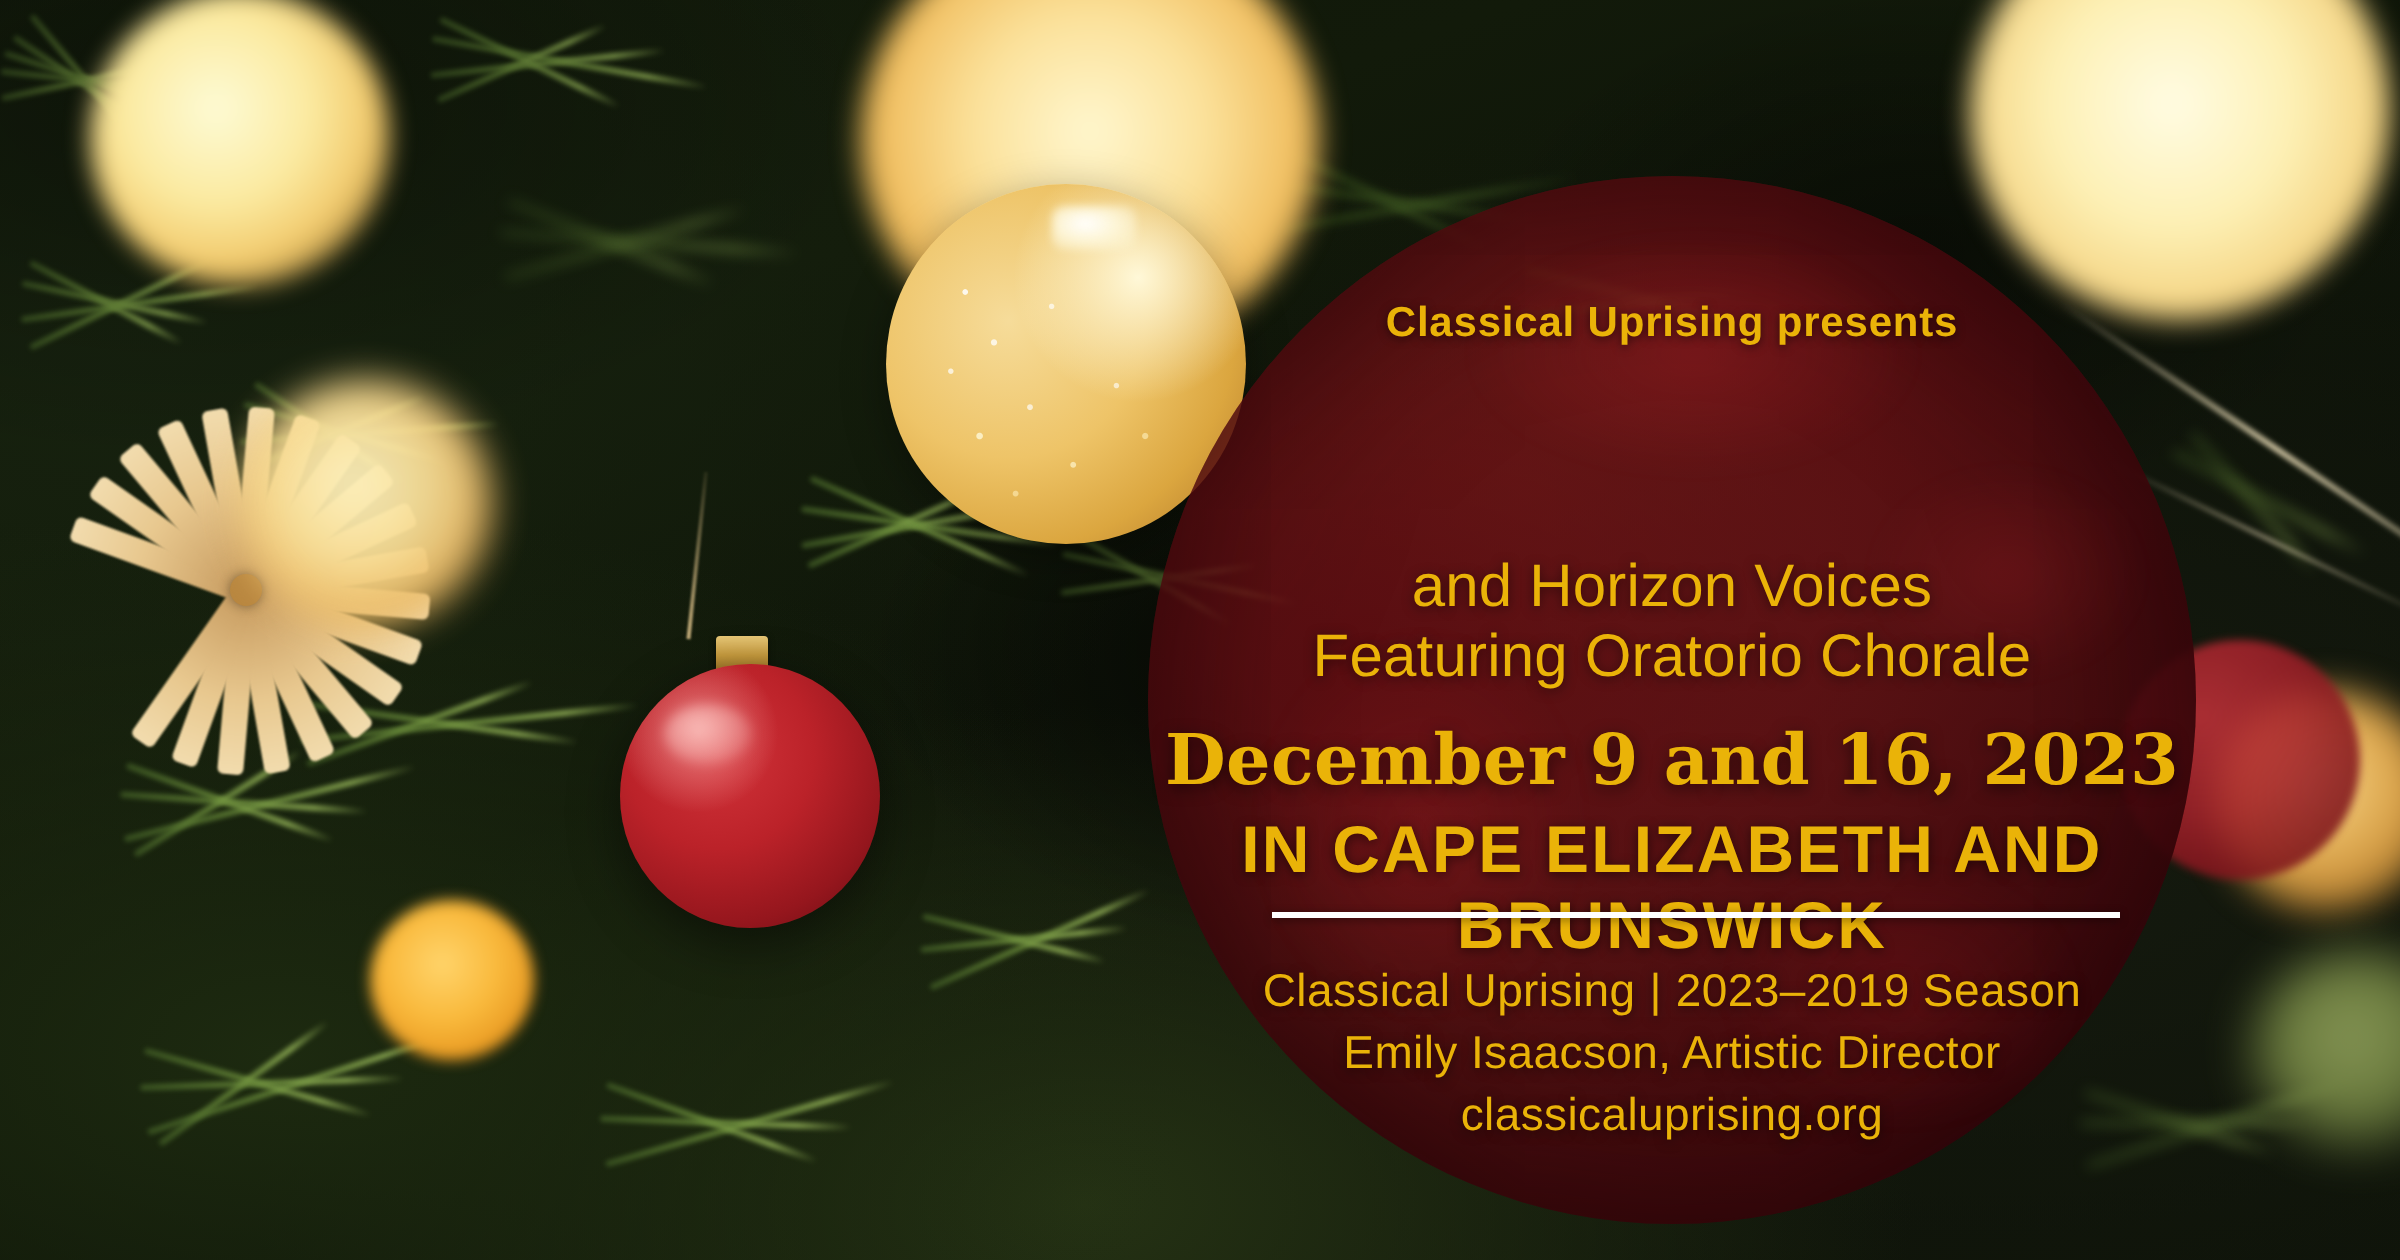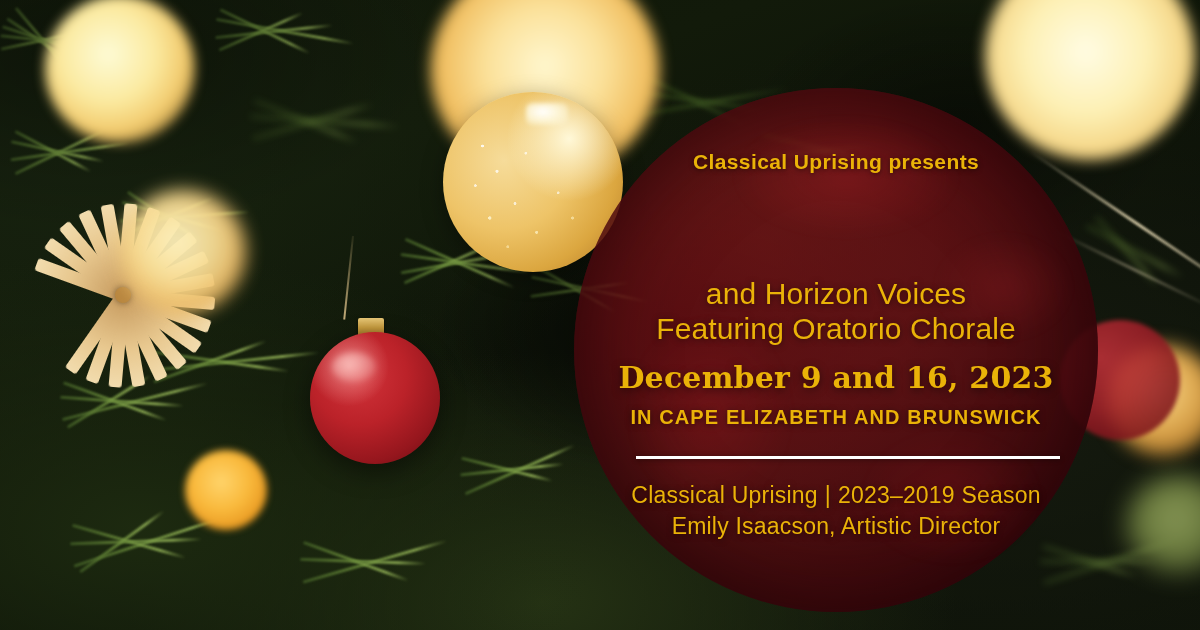--- a/index.html
+++ b/index.html
@@ -93,26 +93,26 @@
   .featuring{
     position:absolute;top:188px;left:0;right:0;
     font-size:30px;font-weight:300;line-height:1.18;
     letter-spacing:.1px;
     text-shadow:0 1px 6px rgba(0,0,0,.5);
   }
   .featuring span{display:block;}
   .date{
     position:absolute;top:272px;left:0;right:0;
     font-family:"DejaVu Serif",serif;
-    font-size:30px;font-weight:700;letter-spacing:.2px;
+    font-size:35px;font-weight:700;letter-spacing:.2px;
     text-shadow:0 2px 8px rgba(0,0,0,.55);
   }
   .places{
     position:absolute;top:318px;left:0;right:0;
-    font-size:20px;font-weight:700;letter-spacing:1.1px;
+    font-size:33px;font-weight:700;letter-spacing:1.1px;
     text-shadow:0 1px 6px rgba(0,0,0,.55);
   }
   .rule{
     position:absolute;top:368px;left:62px;
     width:424px;height:3px;background:#fff;
     box-shadow:0 1px 5px rgba(0,0,0,.45);
   }
   .footer{
     position:absolute;top:392px;left:0;right:0;
     font-size:23px;font-weight:400;line-height:31px;
@@ -350,16 +350,17 @@
 
     <div class="places">IN CAPE ELIZABETH AND BRUNSWICK</div>
 
     <div class="rule"></div>
 
     <div class="footer">
       <span>
         <span style="display:inline">Classical Uprising</span><span class="sep">|</span><span style="display:inline">2023–2019 Season</span>
       </span>
       <span>Emily Isaacson, Artistic Director</span>
+      <span>classicaluprising.org</span>
     </div>
 
   </div>
 </div>
 
 </body></html>

